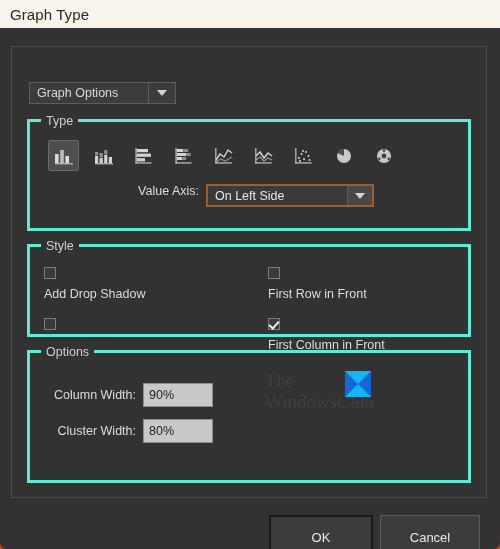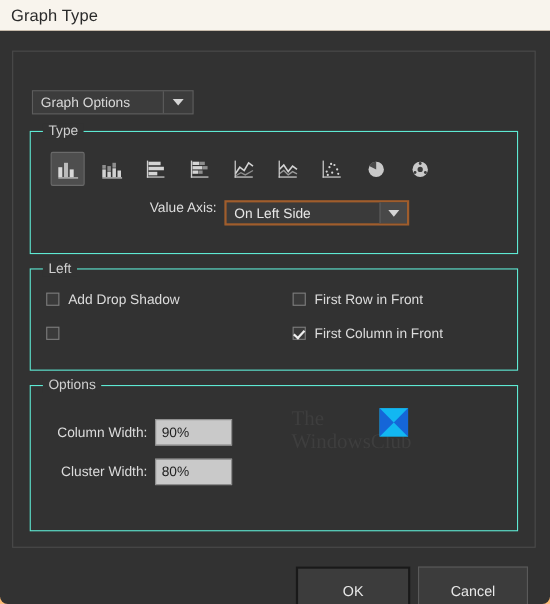--- a/index.html
+++ b/index.html
@@ -2,21 +2,21 @@
 <html><head>
 <meta charset="utf-8">
 <style>
   html,body{margin:0;padding:0;}
   body{
     width:500px;height:549px;
     background:#ffffff;
     font-family:"Liberation Sans", sans-serif;
     overflow:hidden;
   }
-  .app{position:relative;width:500px;height:549px;background:#fdba74;}
+  .app{position:relative;width:500px;height:549px;background:#c2410c;}
 
   
   .titlebar{
     position:absolute;left:0;top:0;width:500px;height:28px;
     background:#f8f4ed;
     display:flex;align-items:center;
   }
   .titlebar-text{
     margin-left:10px;
     font-size:15px;color:#2a2a2a;letter-spacing:.1px;
@@ -58,21 +58,21 @@
   .caret{
     width:0;height:0;
     border-left:5px solid transparent;
     border-right:5px solid transparent;
     border-top:6px solid #d5d5d5;
   }
 
   
   .fs{
     position:absolute;
-    border:1px solid #5eead4;
+    border:3px solid #5eead4;
     box-sizing:border-box;
   }
   .fs-legend{
     position:absolute;top:-8px;left:11px;
     background:#323232;
     padding:0 5px;
     font-size:12.5px;color:#cfcfcf;
     white-space:nowrap;
   }
 
@@ -123,21 +123,21 @@
     border-left:1px solid #5d5d5d;
     display:flex;align-items:center;justify-content:center;
   }
 
   
   .cb-grid{
     position:absolute;left:14px;top:20px;width:414px;
     display:grid;grid-template-columns:224px 190px;
     row-gap:17px;
   }
-  .cb-item{display:flex;align-items:center;gap:8px;}
+  .cb-item{display:flex;align-items:flex-start;gap:8px;flex-direction:column;}
   .cb-box{
     width:12px;height:12px;
     background:#3a3a3a;
     border:1px solid #7d7d7d;
     box-sizing:border-box;
     position:relative;flex:0 0 auto;
   }
   .cb-box.checked::after{
     content:"";
     position:absolute;left:2px;top:0px;
@@ -338,21 +338,21 @@
         <div class="select-box">
           <span class="select-value">On Left Side</span>
           <span class="select-arrow">
             <span class="caret"></span>
           </span>
         </div>
       </div>
     </div>
 
     <div class="fs" id="fs-style">
-      <span class="fs-legend">Left</span>
+      <span class="fs-legend">Style</span>
 
       <div class="cb-grid">
 
         <div class="cb-item">
           <span class="cb-box"></span>
           <span class="cb-label">Add Drop Shadow</span>
         </div>
 
         <div class="cb-item">
           <span class="cb-box"></span>

